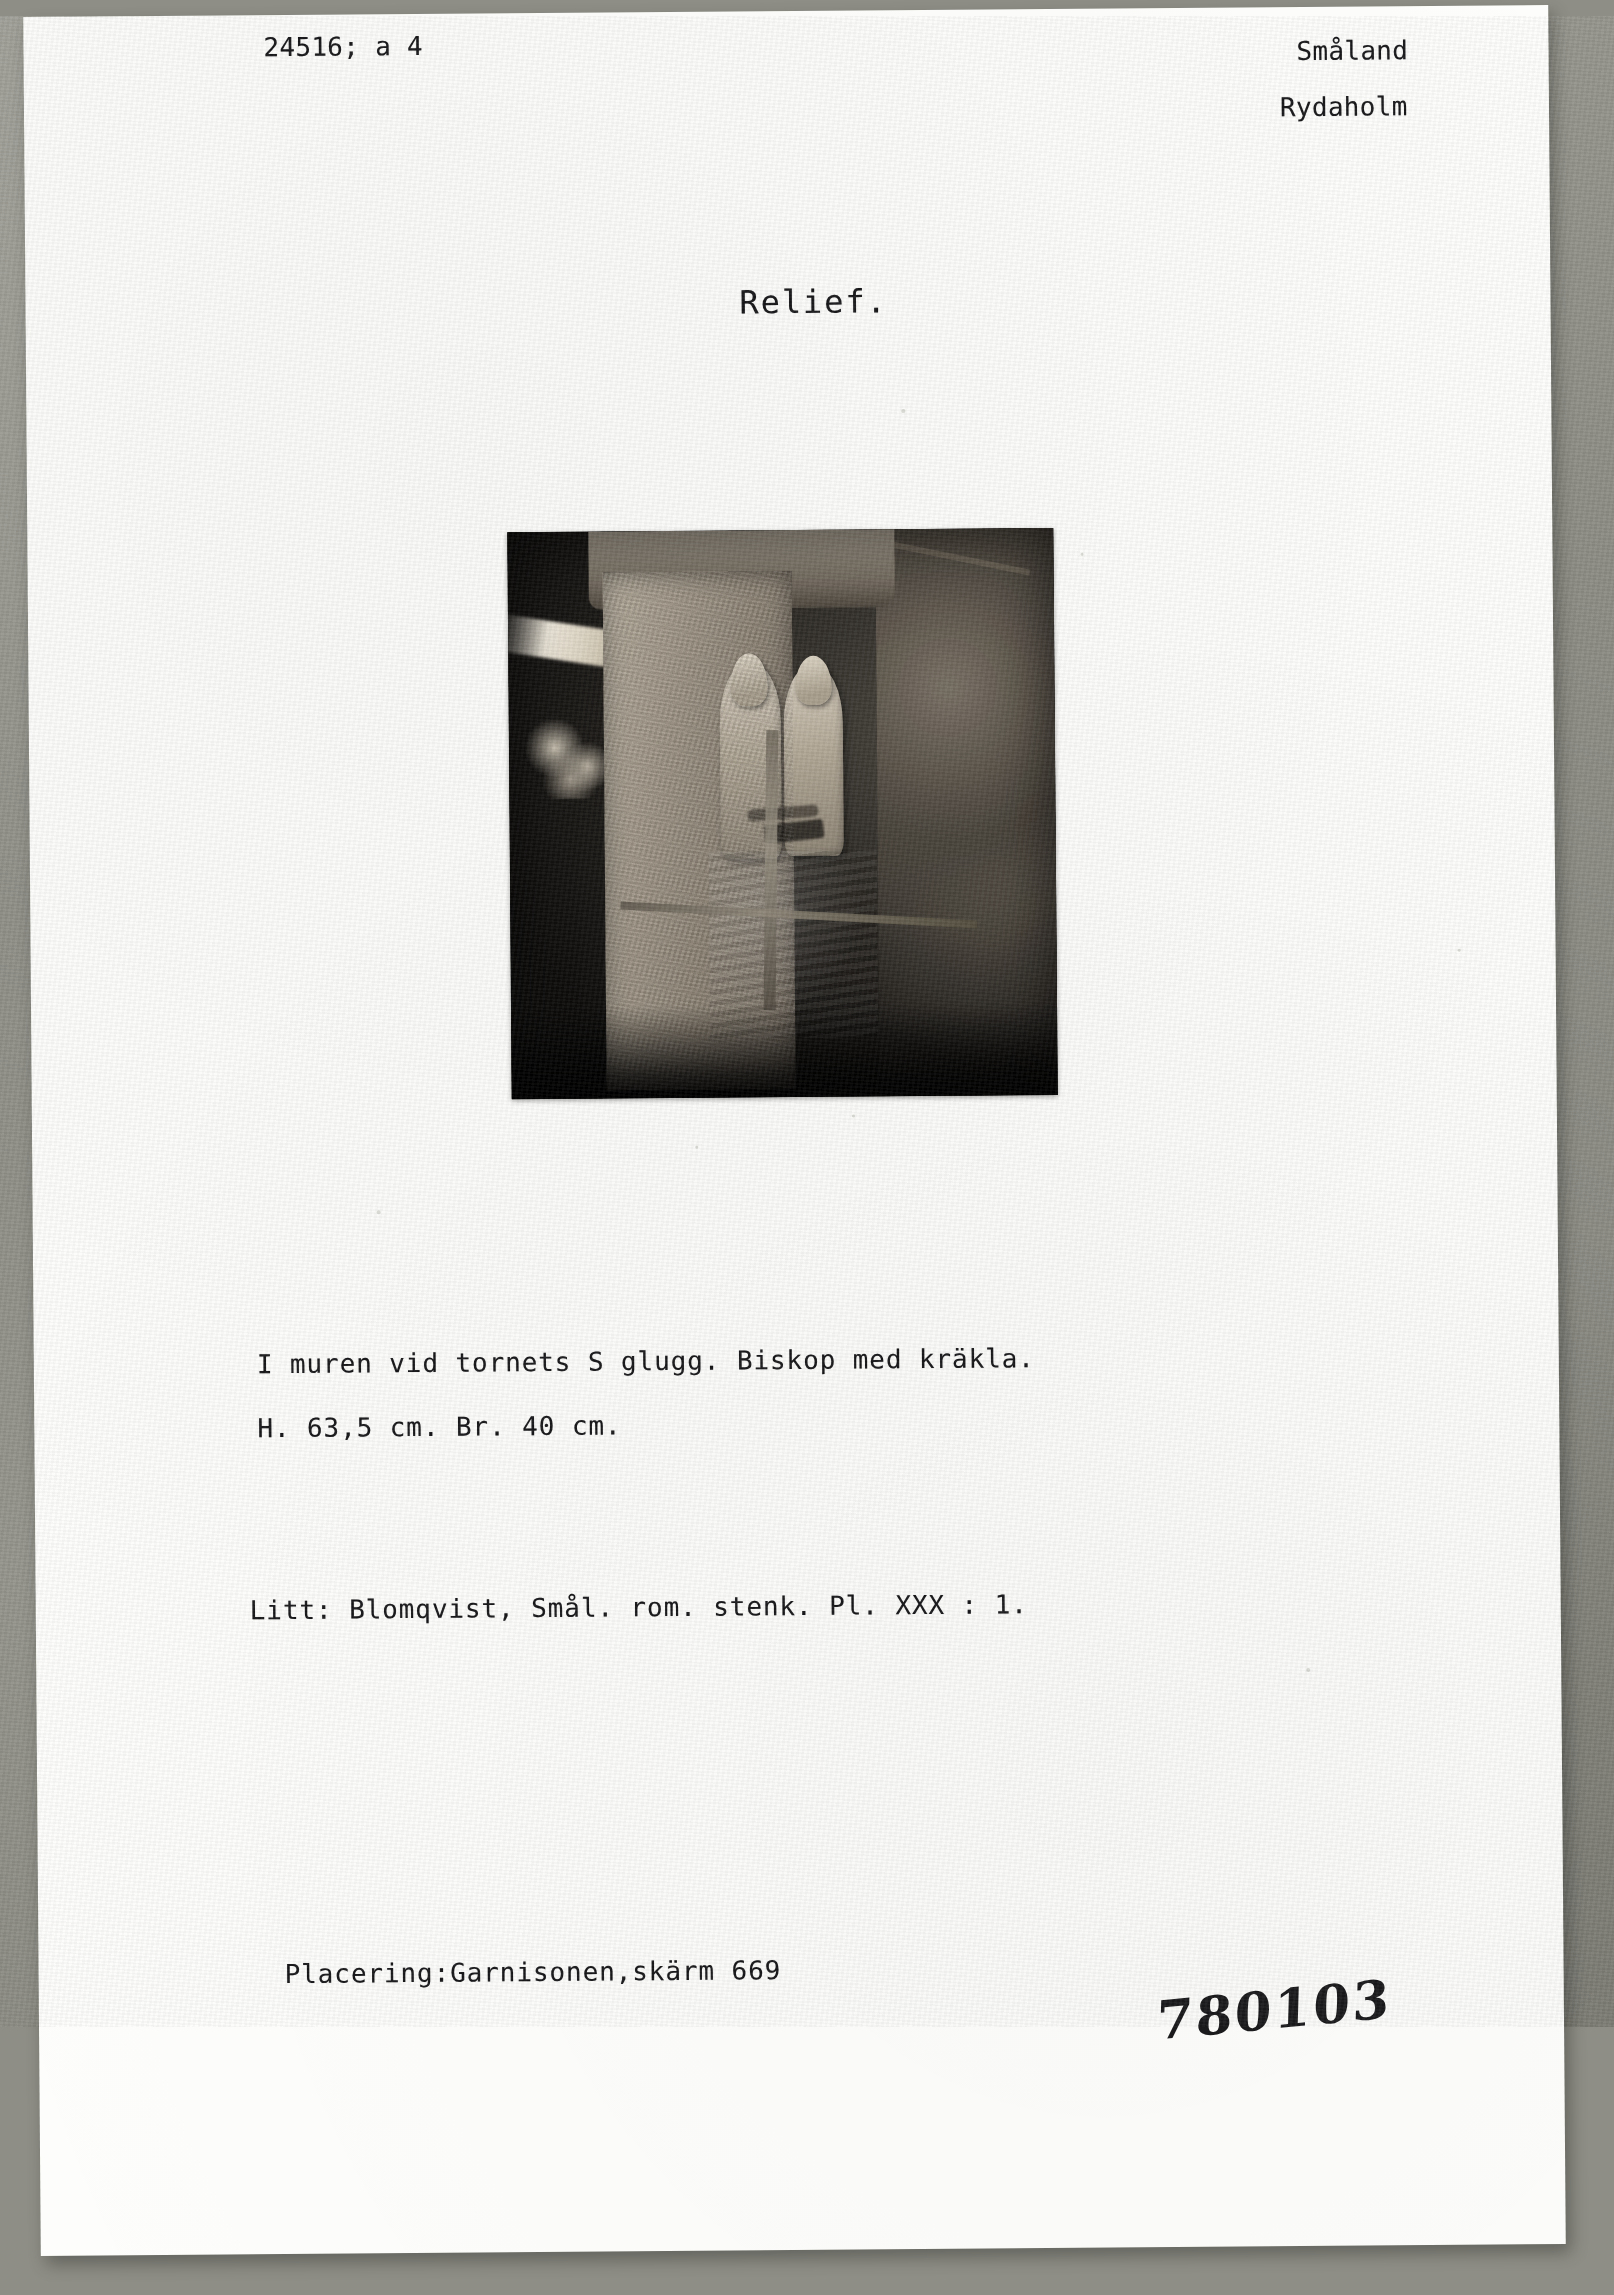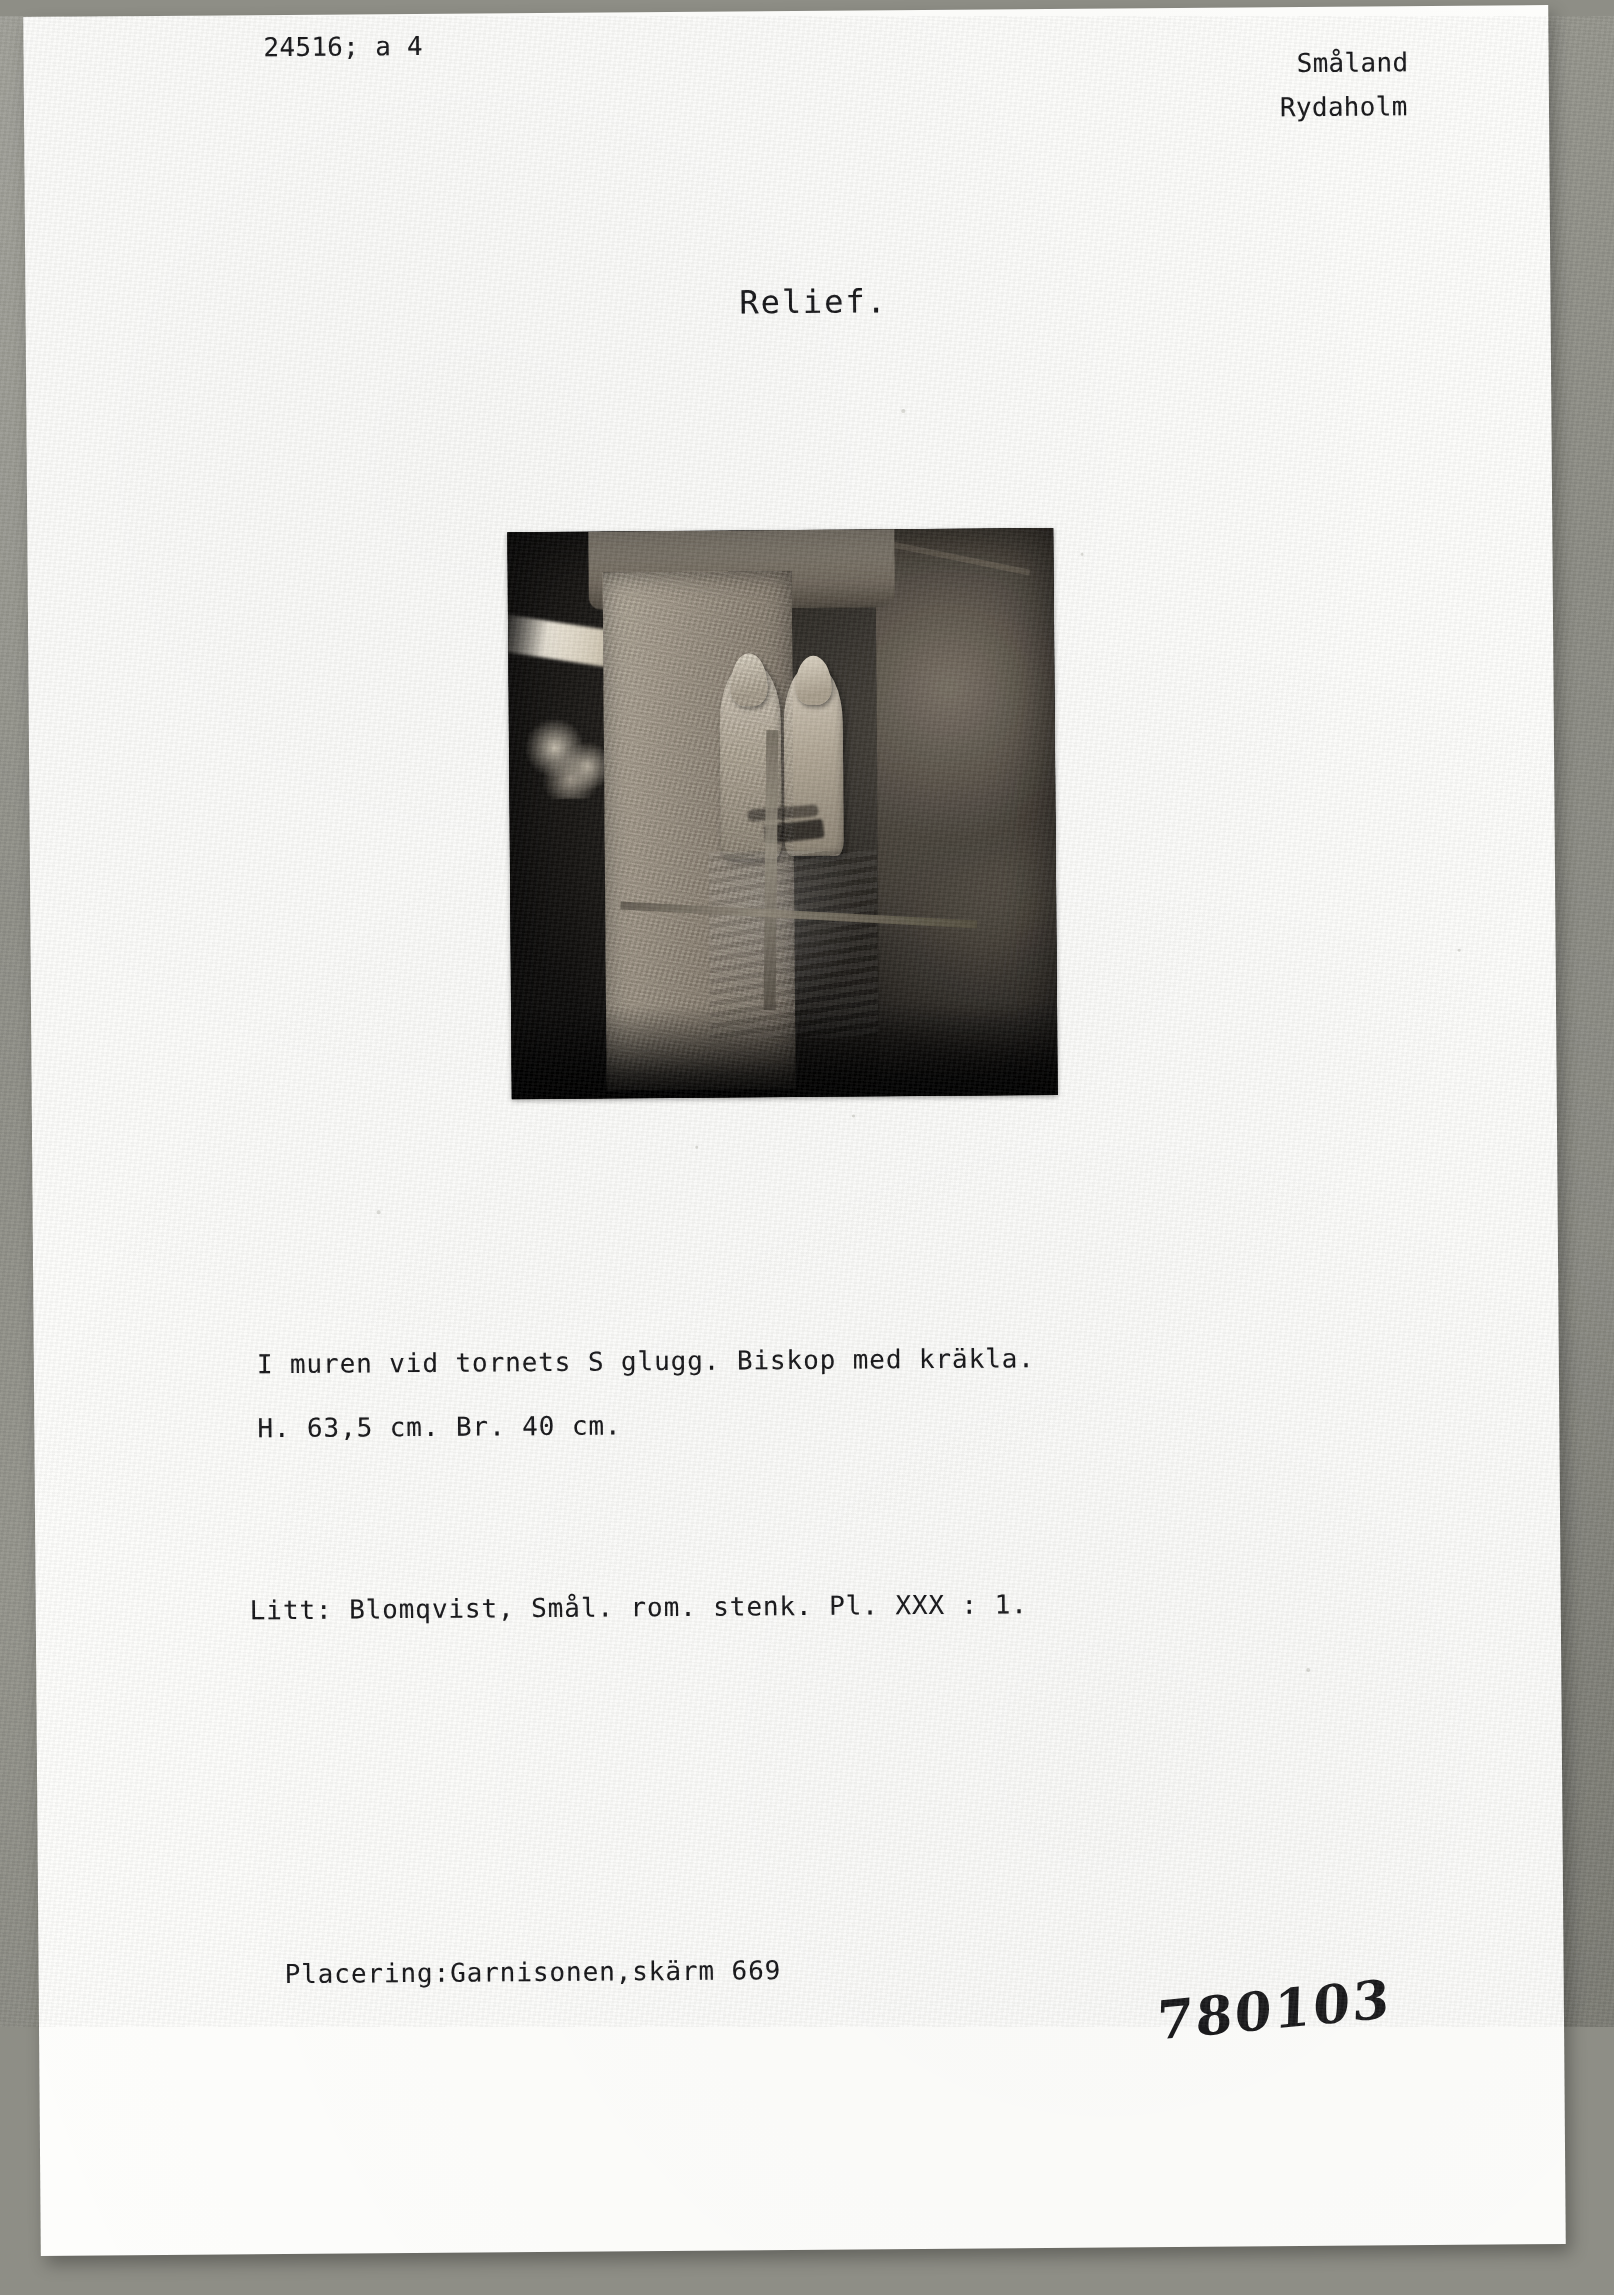--- a/index.html
+++ b/index.html
@@ -67,21 +67,21 @@
     position: absolute;
     color: #17171a;
     font-family: "DejaVu Sans Mono", monospace;
     white-space: pre;
     letter-spacing: 0.3px;
     font-weight: 400;
     text-shadow: 0 0 0.8px rgba(0,0,0,0.28);
   }
 
   #inventory-number { left: 240px; top: 17px;  font-size: 26px; }
-  #province-name    { left: 1273px; top: 29px; font-size: 26px; margin-top: 12px; }
+  #province-name    { left: 1273px; top: 29px; font-size: 26px; }
   #parish-name      { left: 1256px; top: 85px; font-size: 26px; }
   #object-title     { left: 714px; top: 272px; font-size: 32px; letter-spacing: 1.9px; }
 
   #description-line-1 { left: 223px; top: 1334px; font-size: 26px; letter-spacing: 0.9px; }
   #description-line-2 { left: 223px; top: 1398px; font-size: 26px; letter-spacing: 0.9px; }
   #literature-line    { left: 214px; top: 1580px; font-size: 26px; letter-spacing: 0.9px; }
   #placement-line     { left: 246px; top: 1944px; font-size: 26px; letter-spacing: 0.9px; }
 
   
   #handwritten-date {

